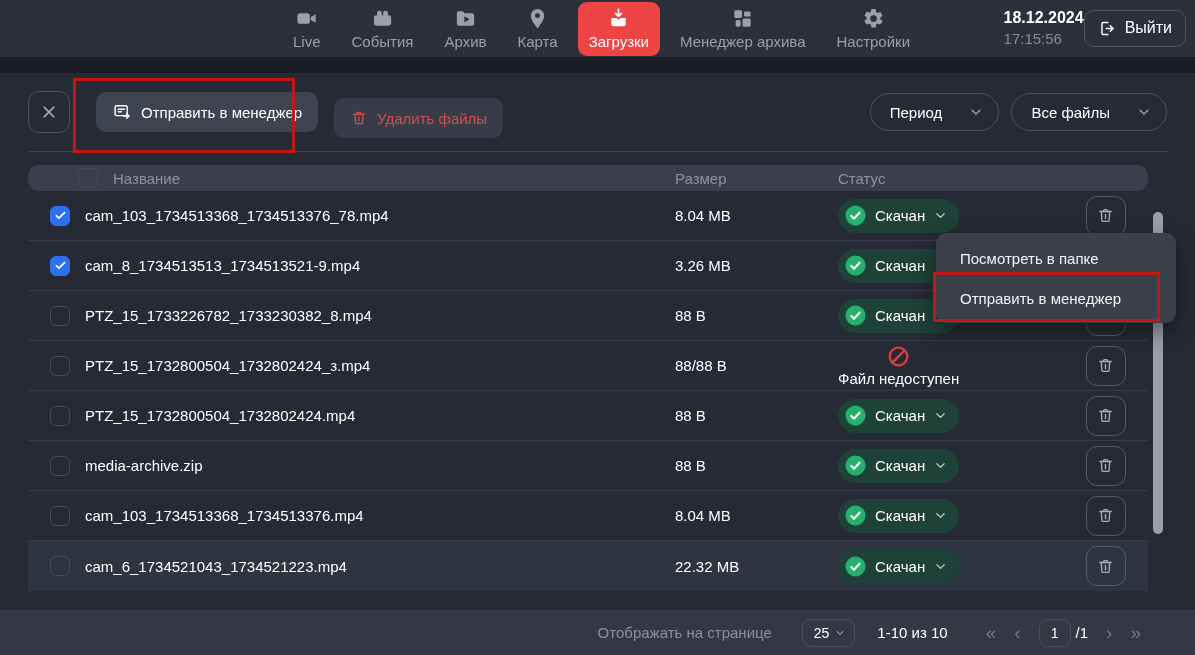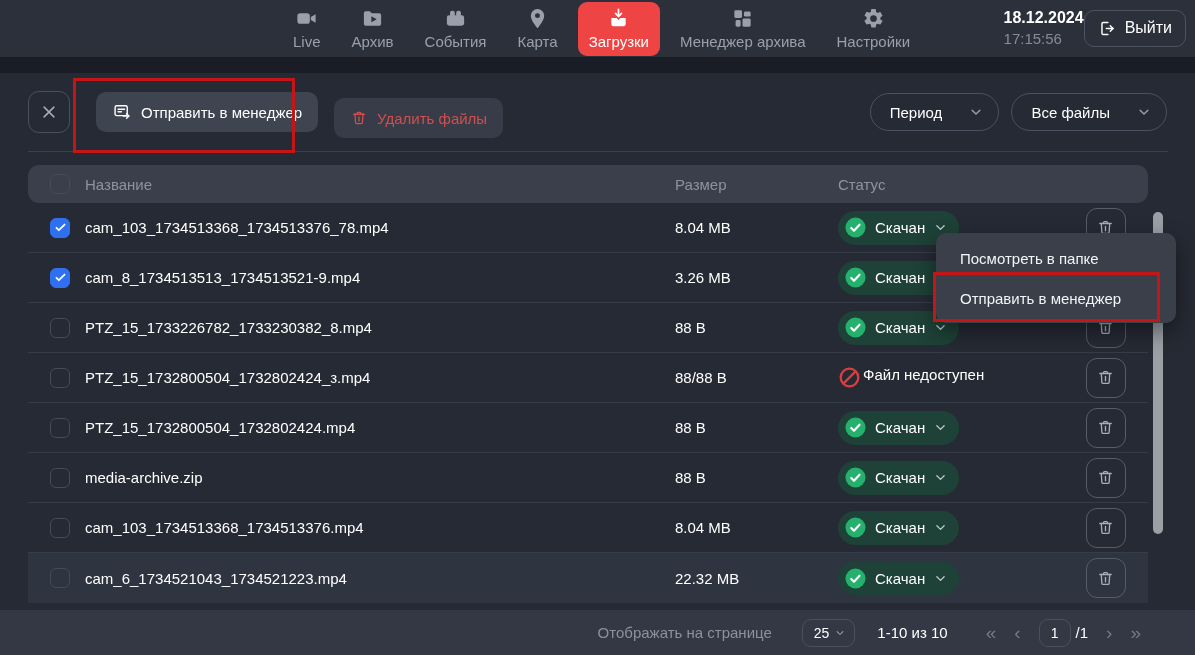--- a/index.html
+++ b/index.html
@@ -45,41 +45,41 @@
   .pill svg { width:16px; height:16px; color:#9aa1ad; }
   .toolbar-divider { position:absolute; left:28px; top:151px; width:1140px; height:0; border-top:1px solid #3a404d; }
 
   
   .annotation { position:absolute; border:3px solid #c41616; pointer-events:none; }
   .annotation-toolbar { left:73px; top:78px; width:222px; height:75px; z-index:30; }
   .annotation-menu { left:933px; top:272px; width:227px; height:50px; z-index:40; }
 
   
   .table { position:absolute; left:28px; top:165px; width:1120px; }
-  .thead { height:38px; background:#3a3f4b; border-radius:11px; display:flex; align-items:center; color:#8c93a0; font-size:15px; }
+  .thead { height:26px; background:#3a3f4b; border-radius:11px; display:flex; align-items:center; color:#8c93a0; font-size:15px;padding-left:28px; }
   .trow { height:50px; display:flex; align-items:center; border-bottom:1px solid #363c48; font-size:15px; }
   .trow.hover { background:#2e3440; border-bottom:none; }
   .col-check { width:57px; padding-left:22px; display:flex; }
   .col-name { flex:1; color:#fff; white-space:nowrap; overflow:hidden; }
   .col-size { width:163px; color:#fff; }
   .col-status { width:225px; display:flex; align-items:center; }
   .col-actions { width:85px; display:flex; justify-content:center; }
   .thead .col-name, .thead .col-size, .thead .col-status { color:#8c93a0; }
 
   .cb { width:20px; height:20px; border-radius:6px; border:1.5px solid #454b57; background:transparent;
         display:flex; align-items:center; justify-content:center; cursor:pointer; }
   .cb svg { width:13px; height:13px; visibility:hidden; }
   .cb.checked { background:#2e70f0; border-color:#2e70f0; }
   .cb.checked svg { visibility:visible; }
 
   .badge { display:inline-flex; align-items:center; gap:8px; background:#1e4237; border-radius:18px; height:34px;
            padding:0 11px 0 6px; color:#fff; cursor:pointer; }
   .badge .dot { width:23px; height:23px; }
   .badge .chev { width:15px; height:15px; color:#c2c8d0; }
-  .status-unavail { display:flex; align-items:flex-start; gap:2px; color:#fff; }
+  .status-unavail { display:flex; align-items:center; gap:2px; color:#fff;flex-direction:column; }
   .status-unavail .blk { width:23px; height:23px; }
 
   .trash-btn { width:40px; height:40px; border:1px solid #565c68; border-radius:11px; background:transparent;
                color:#a9afb9; display:flex; align-items:center; justify-content:center; cursor:pointer; }
   .trash-btn svg { width:19px; height:19px; }
 
   
   .menu { position:absolute; left:936px; top:233px; width:240px; background:#3a3f4a; border-radius:10px; padding:5px 0;
           z-index:20; box-shadow:0 8px 22px rgba(0,0,0,.45); }
   .menu-item { height:40px; display:flex; align-items:center; padding:0 24px; font-size:15px; color:#f2f4f7; cursor:pointer; white-space:nowrap; }
@@ -179,32 +179,32 @@
       <span class="nicon">
           <svg>
             <use href="#i-camera"></use>
           </svg>
         </span>
       <span>Live</span>
     </div>
     <div class="nav-item">
       <span class="nicon">
           <svg>
+            <use href="#i-events"></use>
+          </svg>
+        </span>
+      <span>События</span>
+    </div>
+    <div class="nav-item">
+      <span class="nicon">
+          <svg>
             <use href="#i-folder"></use>
           </svg>
         </span>
       <span>Архив</span>
-    </div>
-    <div class="nav-item">
-      <span class="nicon">
-          <svg>
-            <use href="#i-events"></use>
-          </svg>
-        </span>
-      <span>События</span>
     </div>
     <div class="nav-item">
       <span class="nicon">
           <svg>
             <use href="#i-pin"></use>
           </svg>
         </span>
       <span>Карта</span>
     </div>
     <div class="nav-item active">

